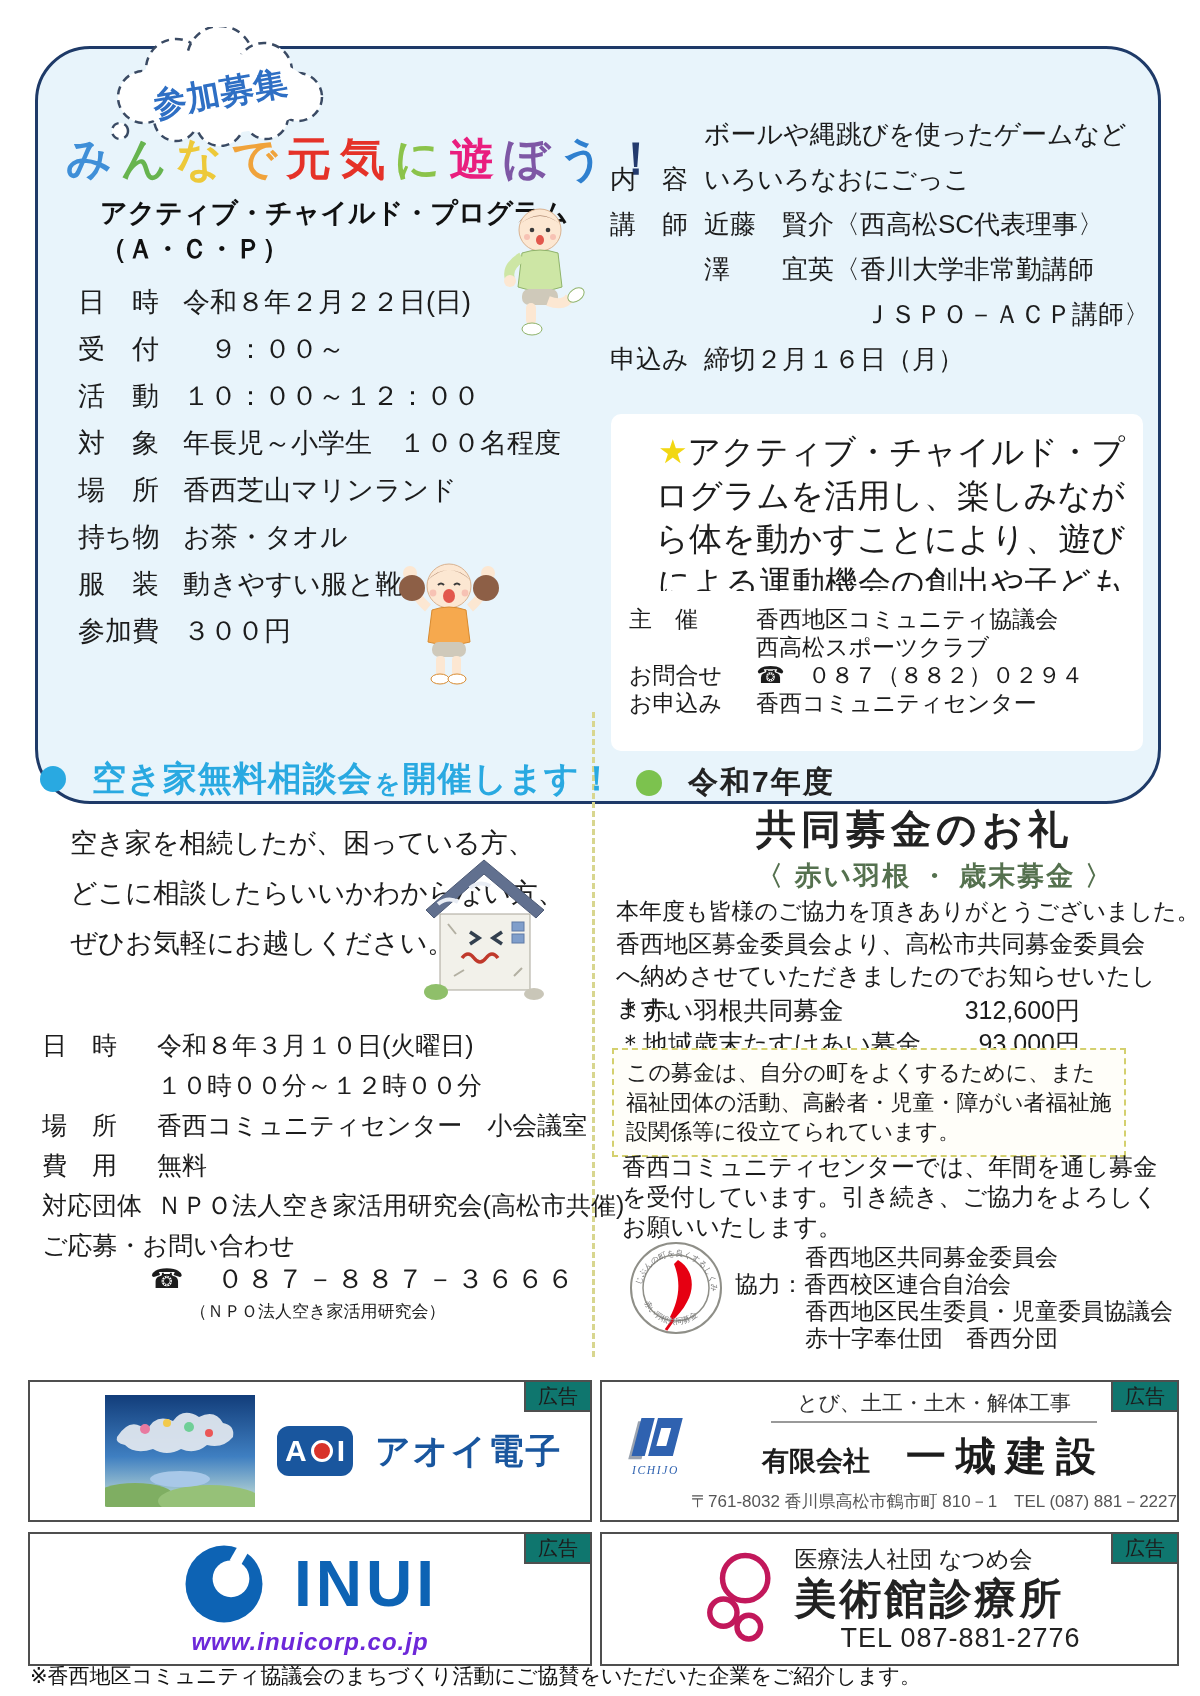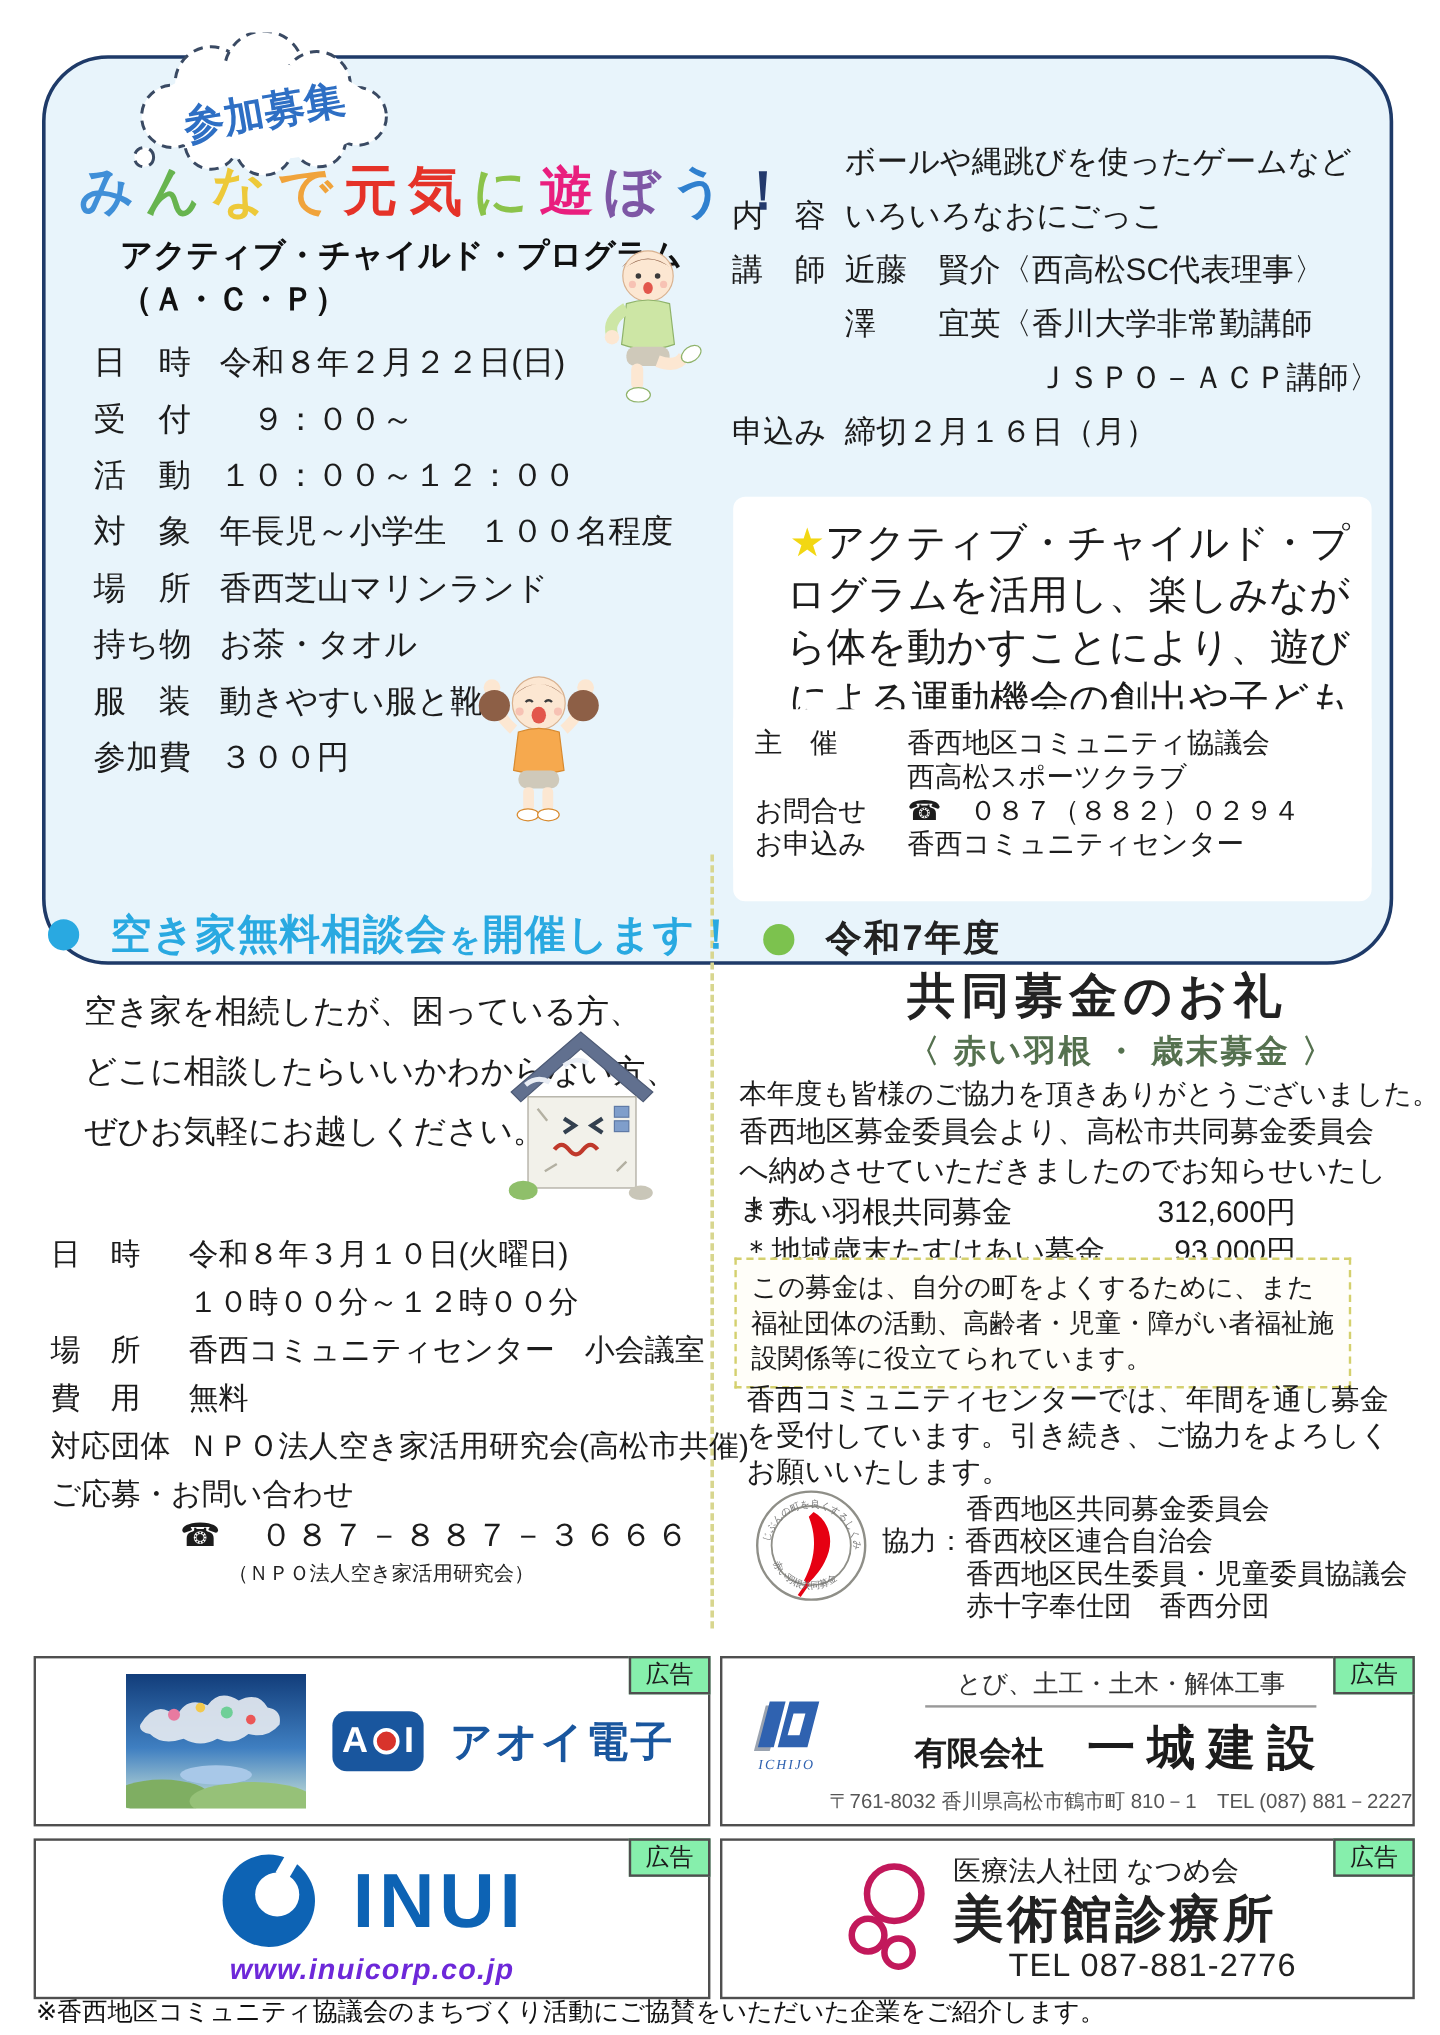--- a/index.html
+++ b/index.html
@@ -77,21 +77,21 @@
     padding:8px 12px;font-size:22px;line-height:1.35;
   }
   .bokin-p3{left:622px;top:1152px;width:548px;font-size:24px;line-height:30px;}
   .coop{left:735px;top:1244px;font-size:23px;line-height:27px;}
   .coop .pad{padding-left:70px;}
   .coop .row{display:flex;}
 
   
   .ad{background:#fff;border:2px solid #4f4f4f;}
   .ad-label{
-    position:absolute;top:-2px;right:-2px;border:2px solid #4f4f4f;background:#86efac;
+    position:absolute;top:-2px;right:-2px;border:2px solid #4f4f4f;background:#0f766e;
     font-size:20px;padding:2px 12px;line-height:24px;
   }
   .ad-aoi{left:28px;top:1380px;width:560px;height:138px;}
   .ad-aoi .inner{display:flex;align-items:center;height:100%;padding-left:75px;gap:22px;}
   .aoi-name{font-size:35px;font-weight:bold;color:#19569e;letter-spacing:2px;}
   .aoi-mark{width:76px;height:50px;background:#19569e;border-radius:12px;display:flex;align-items:center;justify-content:center;gap:4px;}
   .aoi-mark .ltr{color:#fff;font-size:30px;font-weight:bold;line-height:1;}
   .aoi-dot{width:22px;height:22px;border-radius:50%;background:#d8332b;border:3px solid #fff;box-sizing:border-box;}
 
   .ad-ichijo{left:600px;top:1380px;width:575px;height:138px;}

